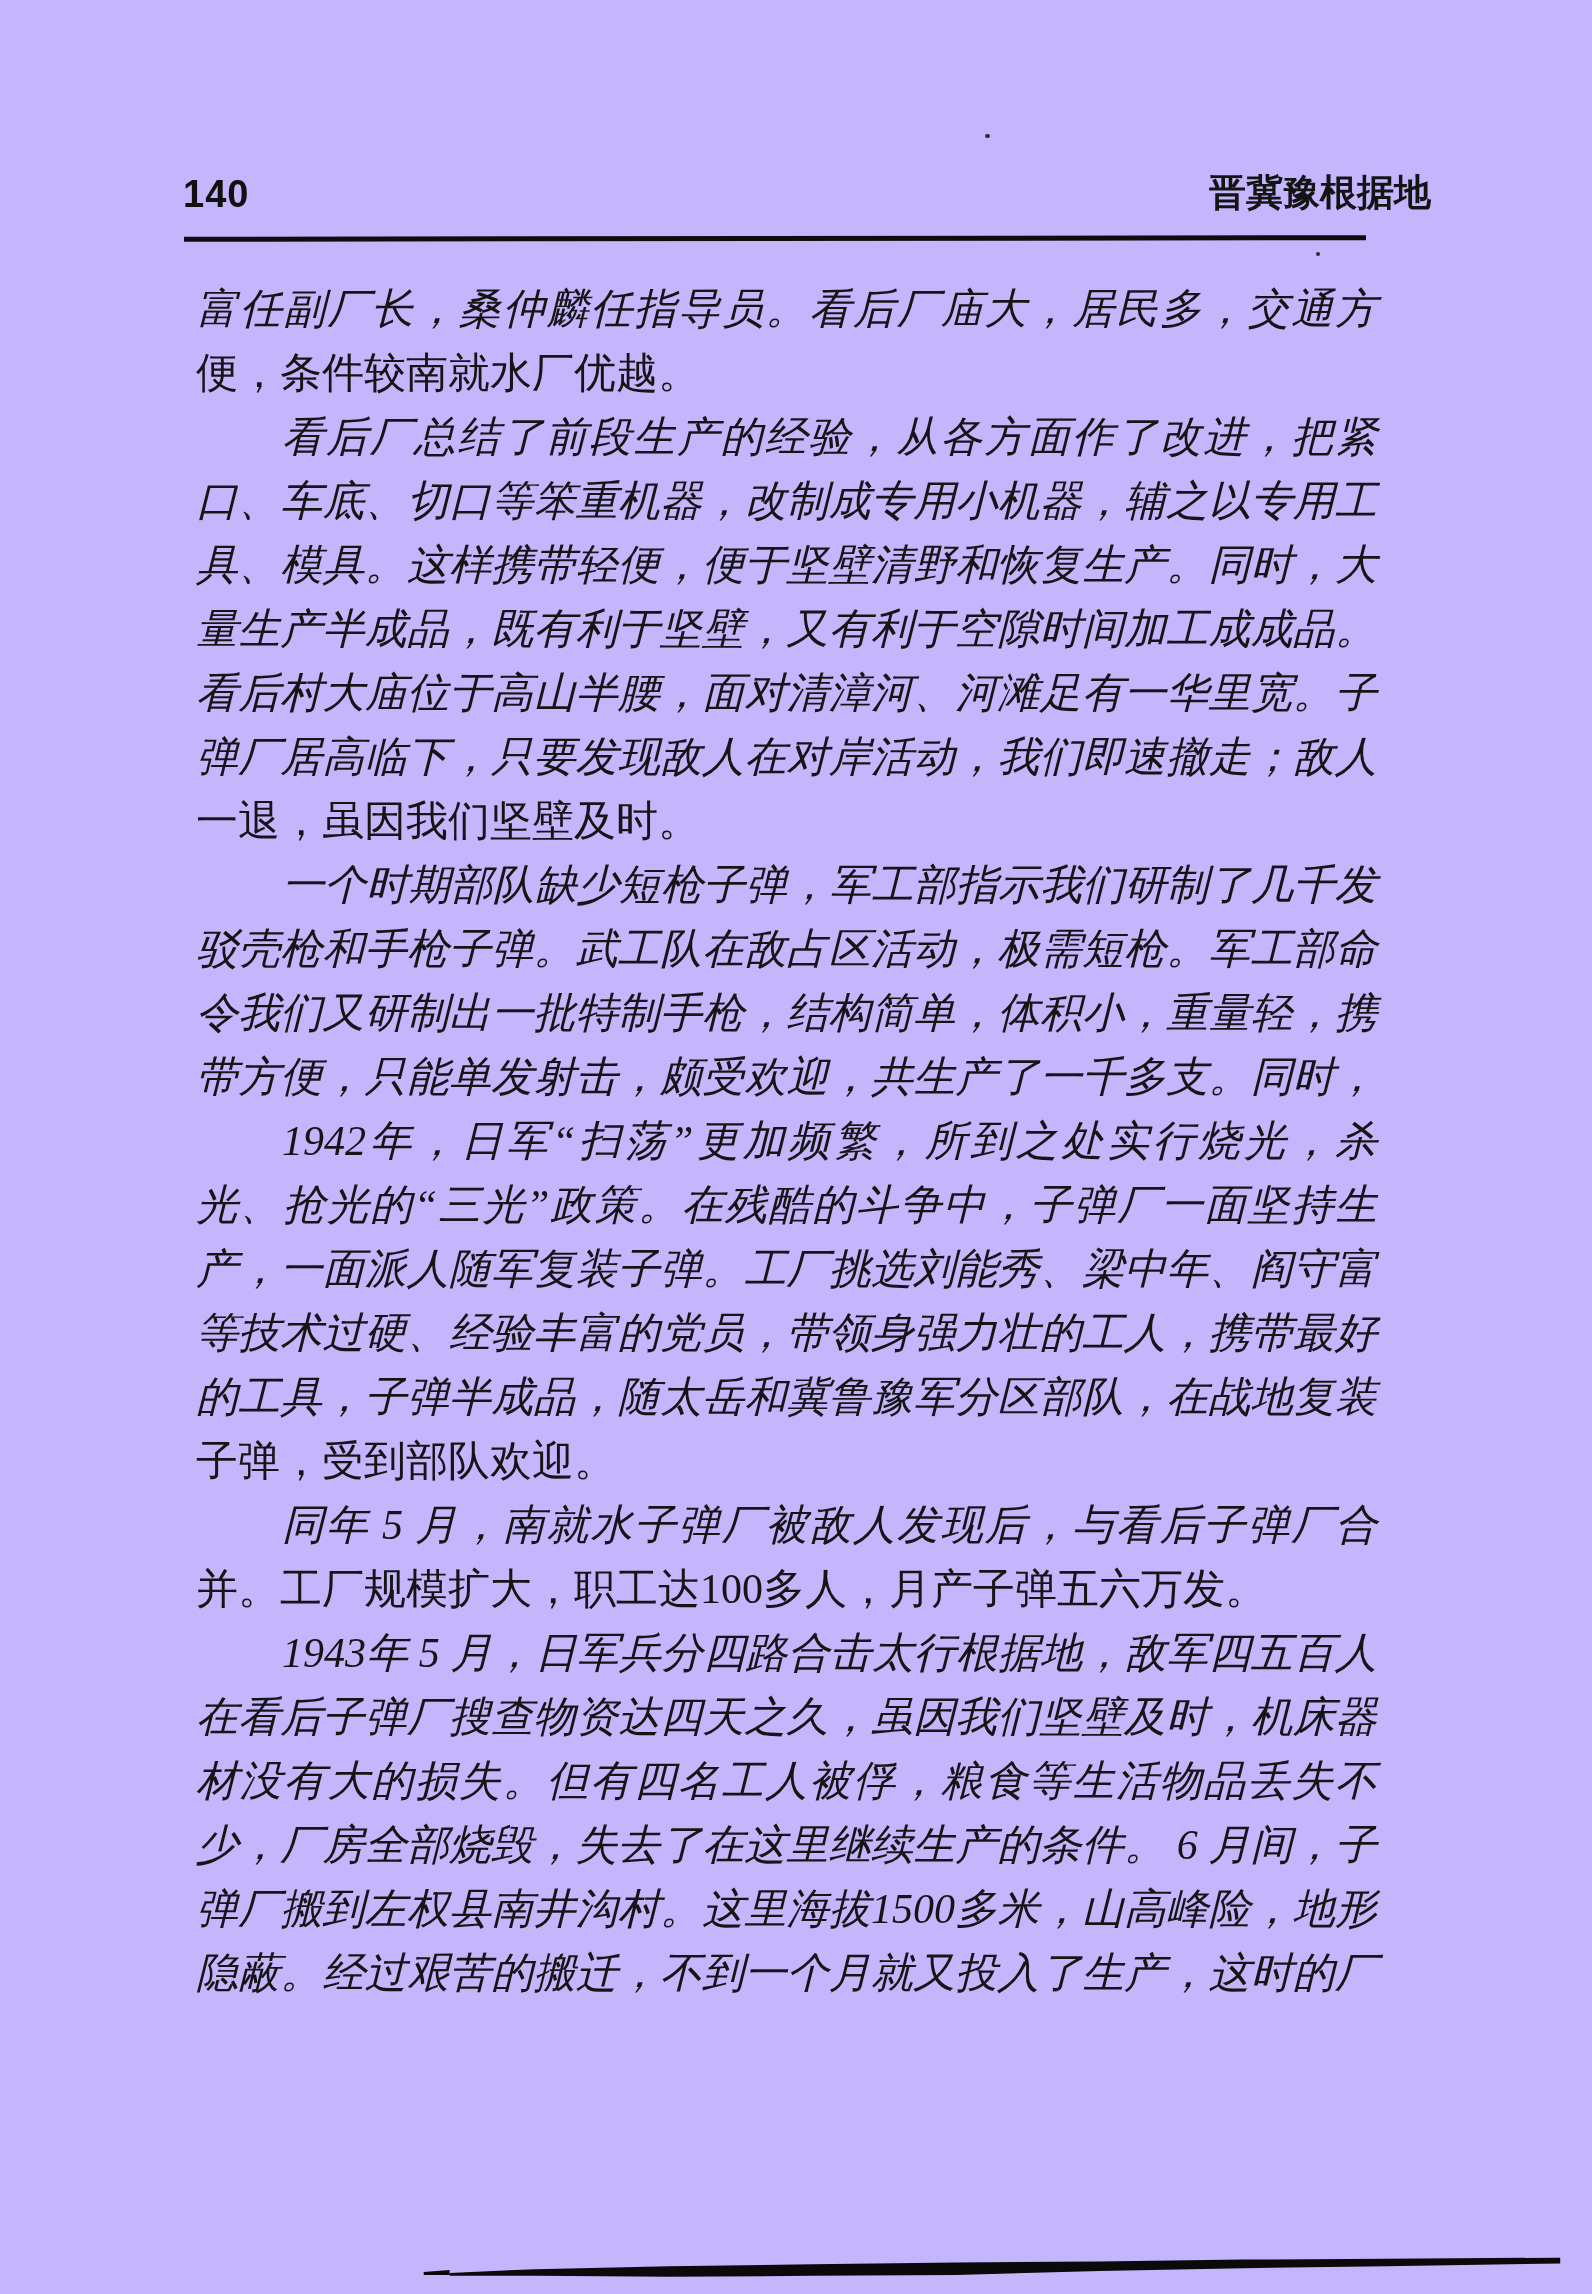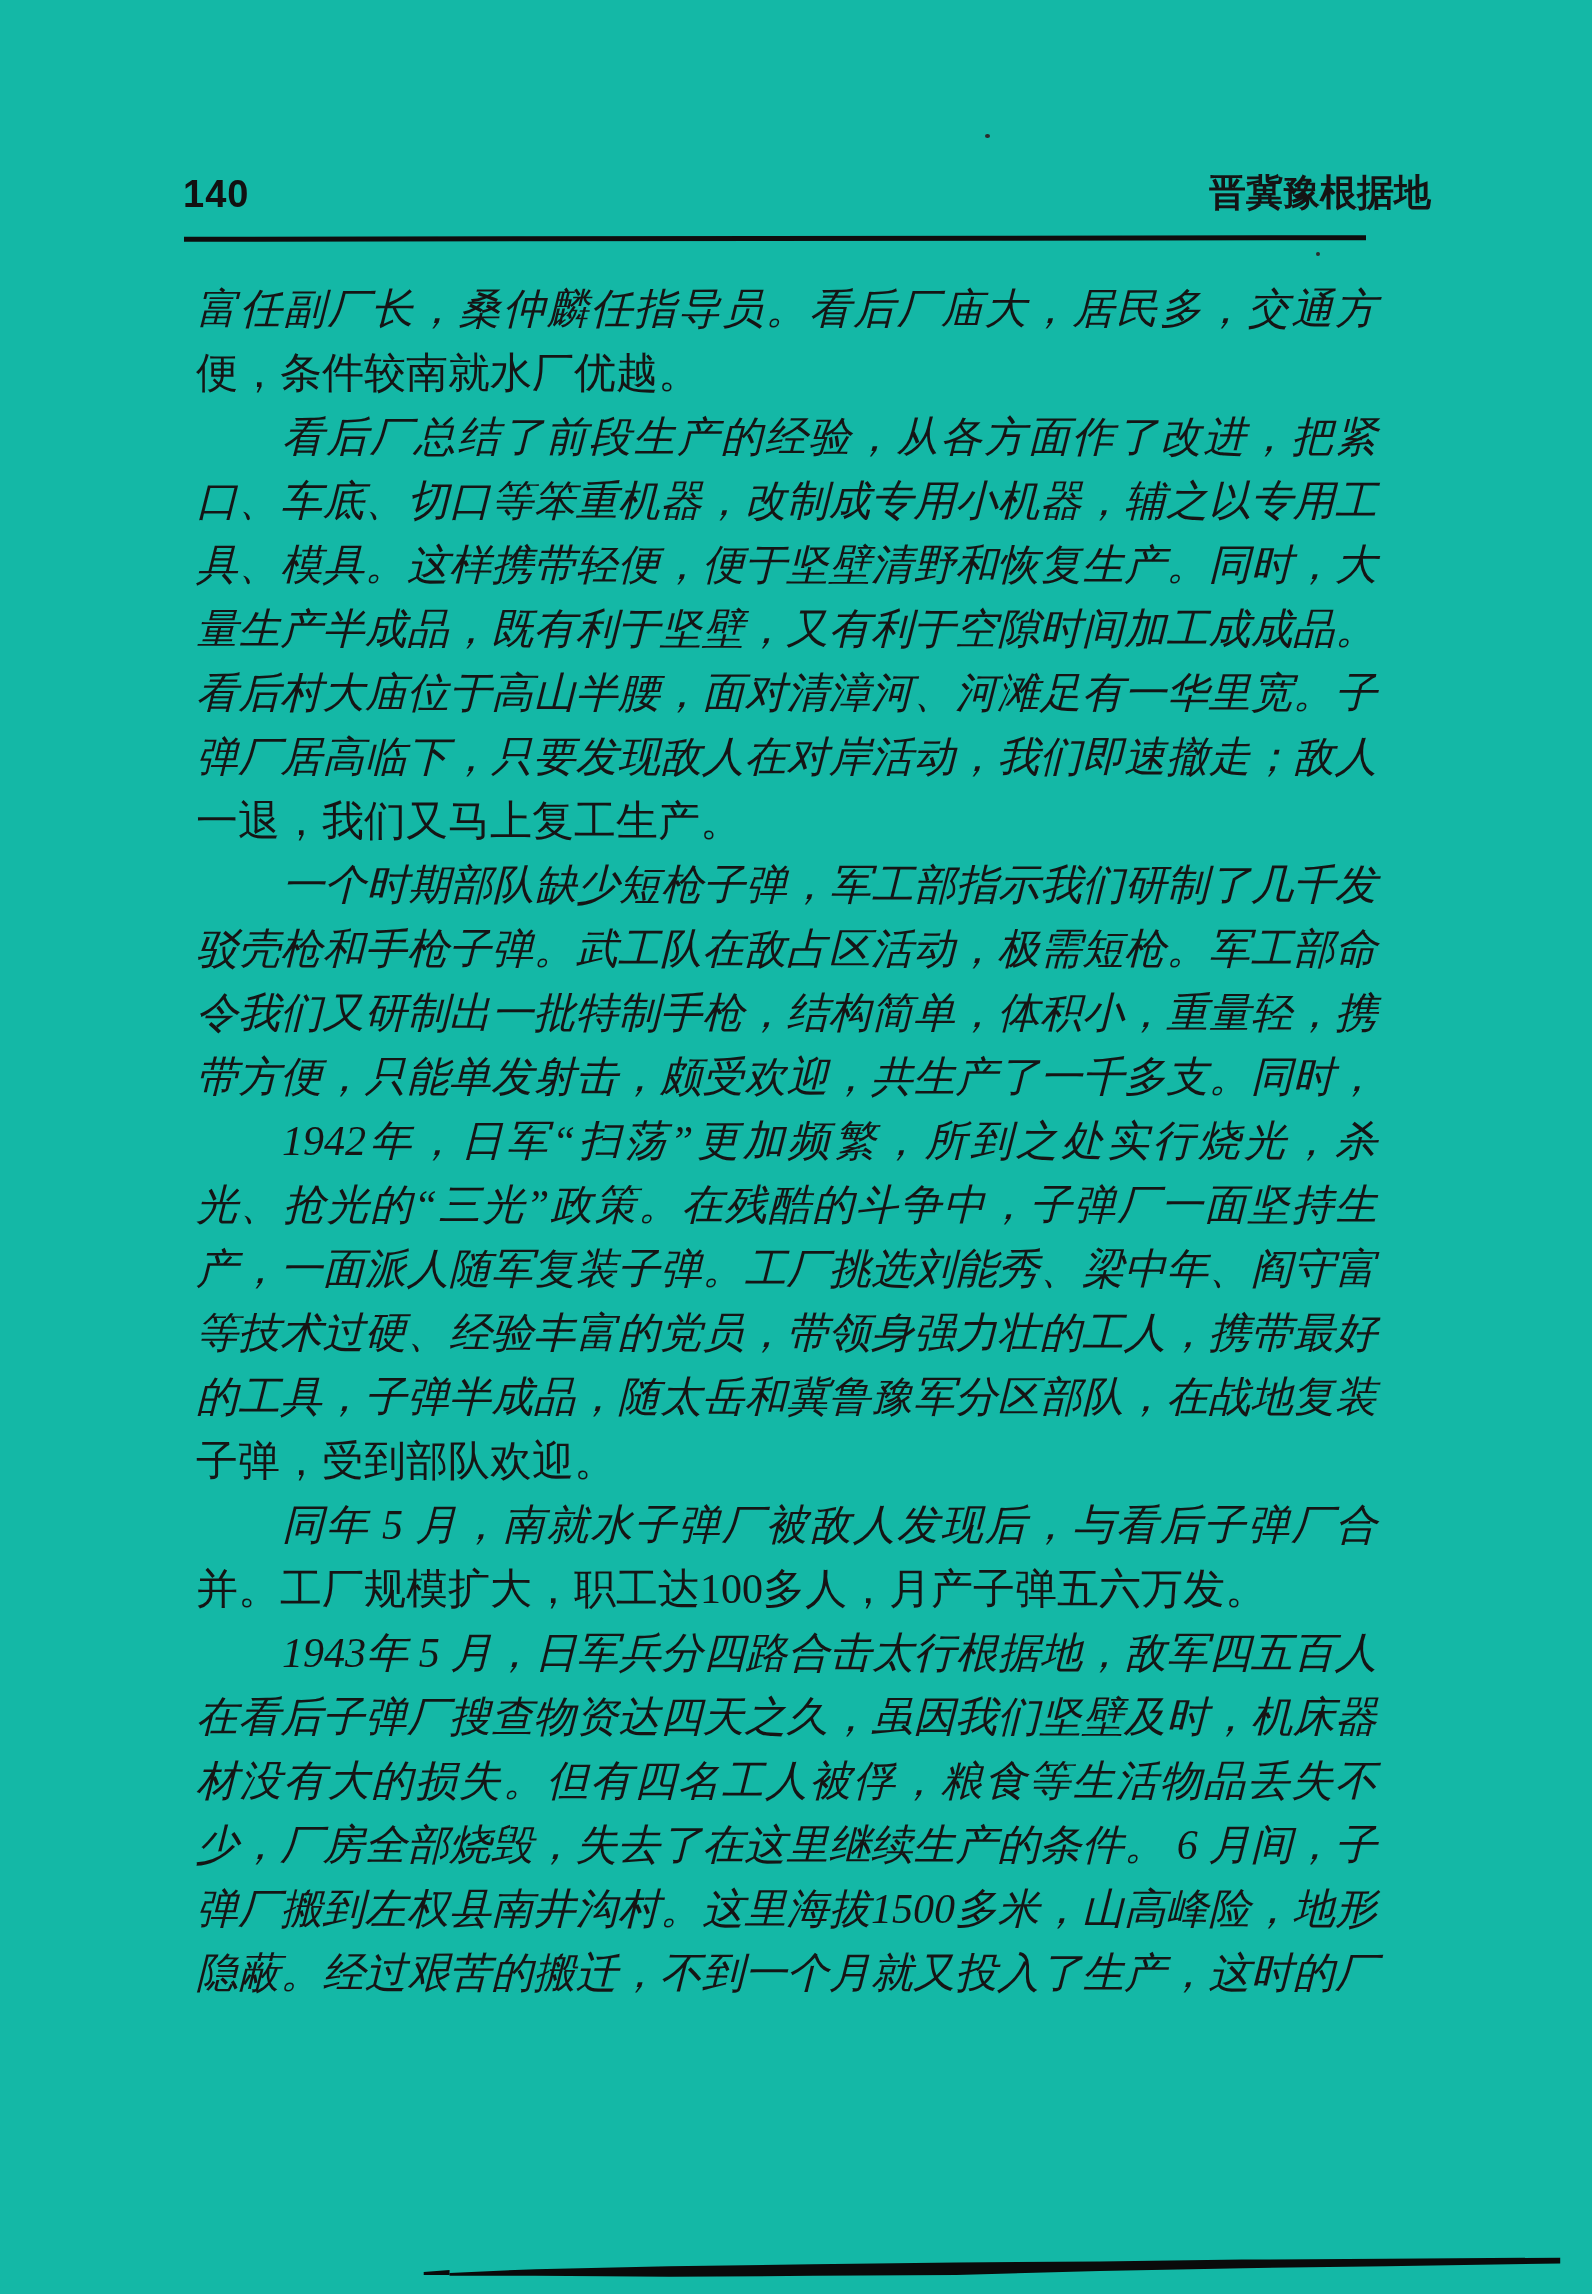--- a/index.html
+++ b/index.html
@@ -1,20 +1,20 @@
 <!DOCTYPE html>
 <html><head>
 <meta charset="utf-8">
 <title>Scanned book page</title>
 <style>
   html,body{margin:0;padding:0;background:#9a9a9a;}
   .page{
     position:relative;
     width:1593px;height:2294px;
-    background:#14b8a6;
+    background:#c4b5fd;
     overflow:hidden;
     font-family:"Liberation Serif","DejaVu Serif",serif;
     color:#161616;
   }
   .page-number{
     position:absolute;
     left:183px;top:173px;
     font-family:"Liberation Sans","DejaVu Sans",sans-serif;
     font-weight:bold;
     font-size:38px;
@@ -81,21 +81,21 @@
 
   <div class="body-text">
     <div class="line f">富任副厂长，桑仲麟任指导员。看后厂庙大，居民多，交通方</div>
     <div class="line e">便，条件较南就水厂优越。</div>
     <div class="line f i">看后厂总结了前段生产的经验，从各方面作了改进，把紧</div>
     <div class="line f">口、车底、切口等笨重机器，改制成专用小机器，辅之以专用工</div>
     <div class="line f">具、模具。这样携带轻便，便于坚壁清野和恢复生产。同时，大</div>
     <div class="line f">量生产半成品，既有利于坚壁，又有利于空隙时间加工成成品。</div>
     <div class="line f">看后村大庙位于高山半腰，面对清漳河、河滩足有一华里宽。子</div>
     <div class="line f">弹厂居高临下，只要发现敌人在对岸活动，我们即速撤走；敌人</div>
-    <div class="line e">一退，我们又马上复工生产。</div>
+    <div class="line e">一退，虽因我们坚壁及时。</div>
     <div class="line f i">一个时期部队缺少短枪子弹，军工部指示我们研制了几千发</div>
     <div class="line f">驳壳枪和手枪子弹。武工队在敌占区活动，极需短枪。军工部命</div>
     <div class="line f">令我们又研制出一批特制手枪，结构简单，体积小，重量轻，携</div>
     <div class="line f">带方便，只能单发射击，颇受欢迎，共生产了一千多支。同时，</div>
     <div class="line f i">1942年，日军“扫荡”更加频繁，所到之处实行烧光，杀</div>
     <div class="line f">光、抢光的“三光”政策。在残酷的斗争中，子弹厂一面坚持生</div>
     <div class="line f">产，一面派人随军复装子弹。工厂挑选刘能秀、梁中年、阎守富</div>
     <div class="line f">等技术过硬、经验丰富的党员，带领身强力壮的工人，携带最好</div>
     <div class="line f">的工具，子弹半成品，随太岳和冀鲁豫军分区部队，在战地复装</div>
     <div class="line e">子弹，受到部队欢迎。</div>

